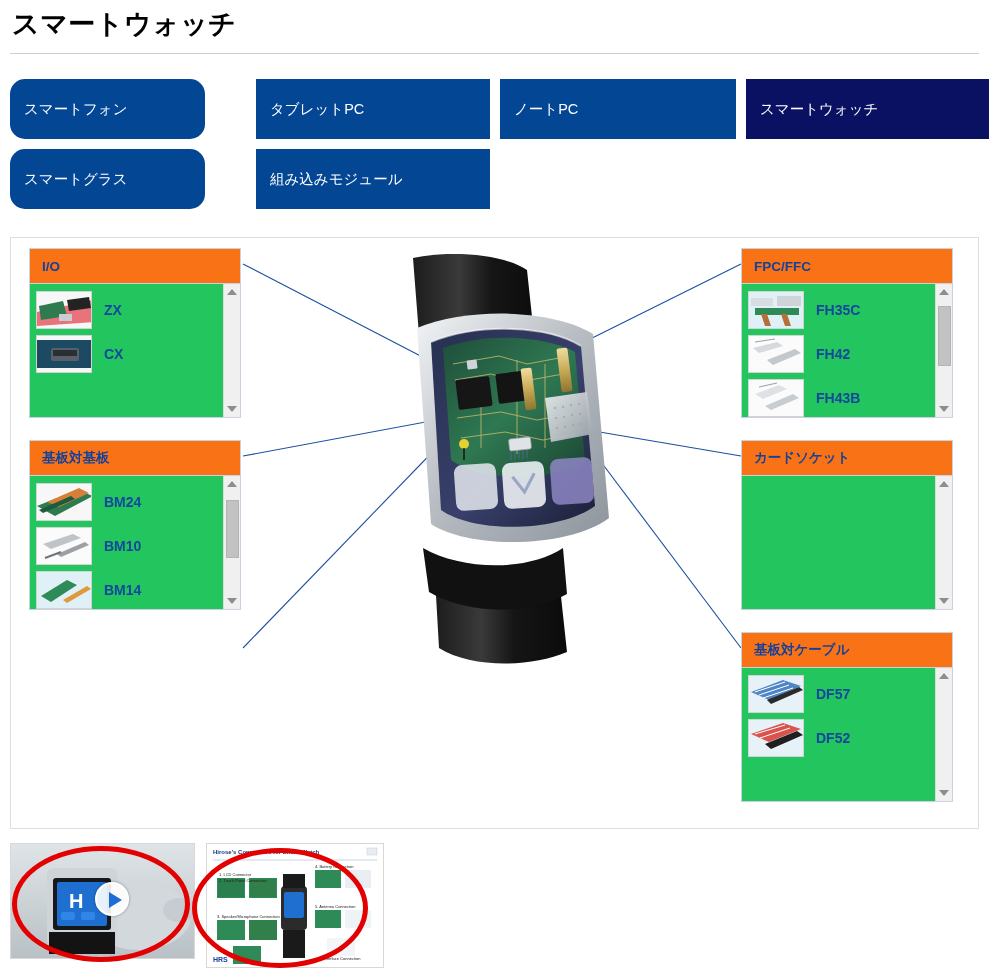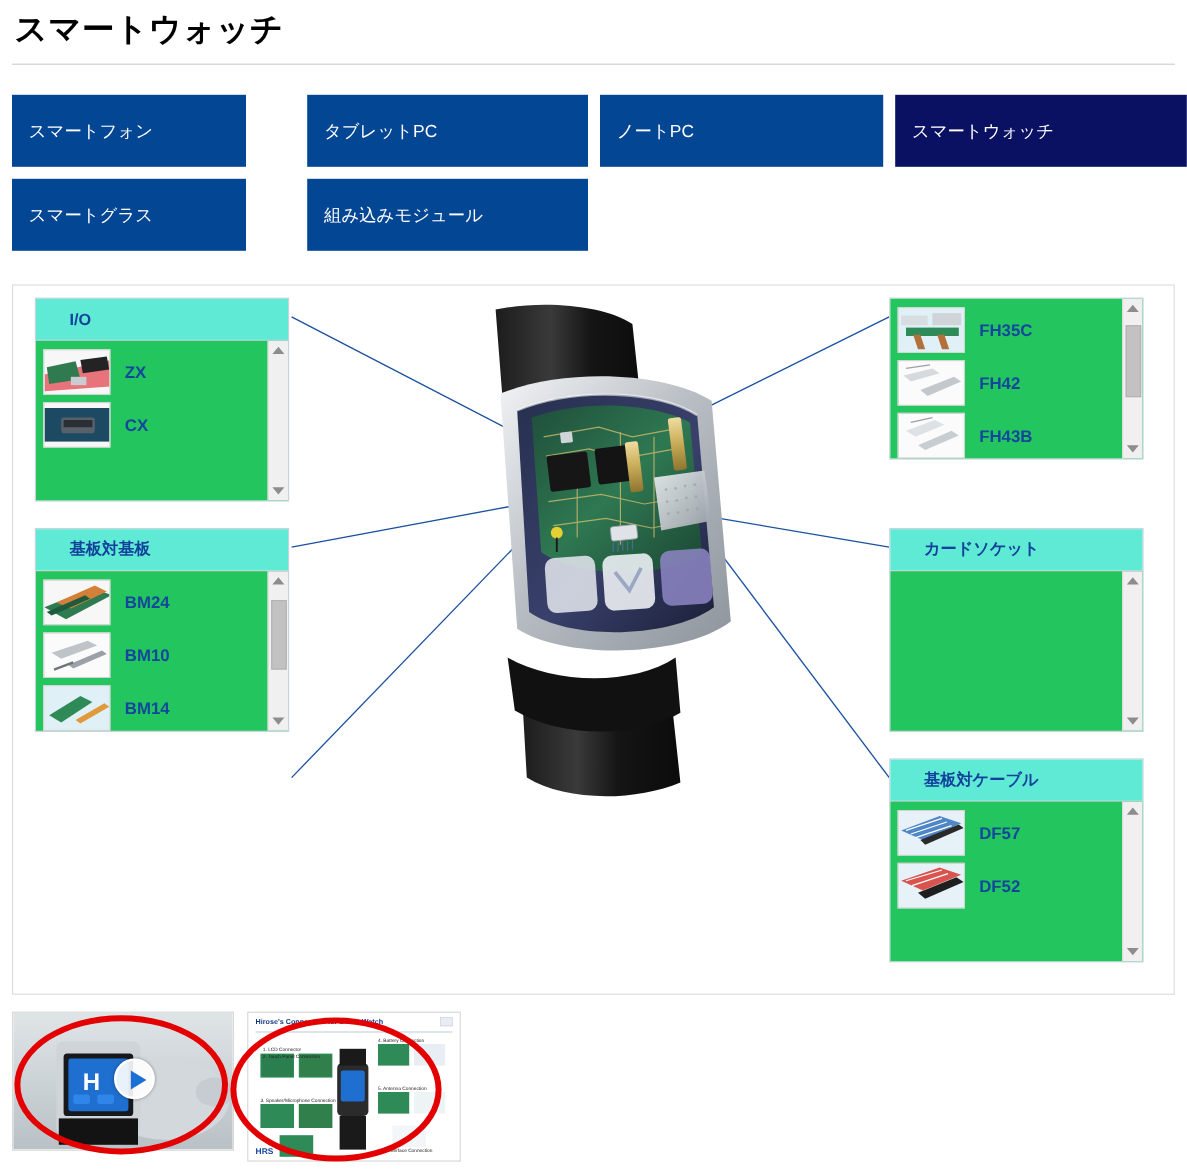--- a/index.html
+++ b/index.html
@@ -49,21 +49,21 @@
     color: #ffffff;
     font-size: 14.5px;
     padding: 0 14px;
     display: flex;
     align-items: center;
     cursor: pointer;
     overflow: hidden;
     white-space: nowrap;
   }
   .tab.active { background: #0b1162; }
-  .tab.c0 { left: 0px;   width: 195px; }
+  .tab.c0 { left: 0px;   width: 195px; border-radius: 15px; }
   .tab.c1 { left: 246px; width: 234px; }
   .tab.c2 { left: 490px; width: 236px; }
   .tab.c3 { left: 736px; width: 246px; }
 
   
   .diagram {
     position: absolute;
     left: 10px; top: 237px;
     width: 969px; height: 592px;
     border: 1px solid #dedede;
@@ -81,25 +81,25 @@
 
   
   .panel {
     position: absolute;
     width: 212px;
     border: 1px solid #c9d2df;
     background: #ffffff;
   }
   .panel-head {
     height: 35px;
-    background: #5eead4;
+    background: #f97316;
     border-bottom: 1px solid #c9d2df;
     display: flex;
     align-items: center;
-    padding-left: 28px;
+    padding-left: 12px;
     color: #13419b;
     font-size: 13.5px;
     font-weight: bold;
     white-space: nowrap;
     overflow: hidden;
   }
   .panel-body {
     position: relative;
     height: 133px;
     background: #22c55e;
@@ -435,20 +435,21 @@
         <div class="sbar">
           <span class="arrow up"></span>
           <span class="thumbbar" style="top:24px; height:58px;"></span>
           <span class="arrow down"></span>
         </div>
       </div>
     </div>
 
 
     <div class="panel" style="left:730px; top:10px;">
+      <div class="panel-head">FPC/FFC</div>
       <div class="panel-body">
         <div class="panel-list">
           <div class="list-item">
             <span class="thumb">
               <svg width="56" height="38">
                   <rect width="56" height="38" fill="#dff0f7"></rect>
                 <rect x="2" y="6" width="22" height="8" fill="#d8dde1"></rect>
                 <rect x="28" y="4" width="24" height="10" fill="#cfd4d8"></rect>
                 <rect x="6" y="16" width="44" height="7" fill="#2e8b57"></rect>
                 <path d="M12,22 L16,34 L22,34 L18,22 Z" fill="#b4703a"></path>

